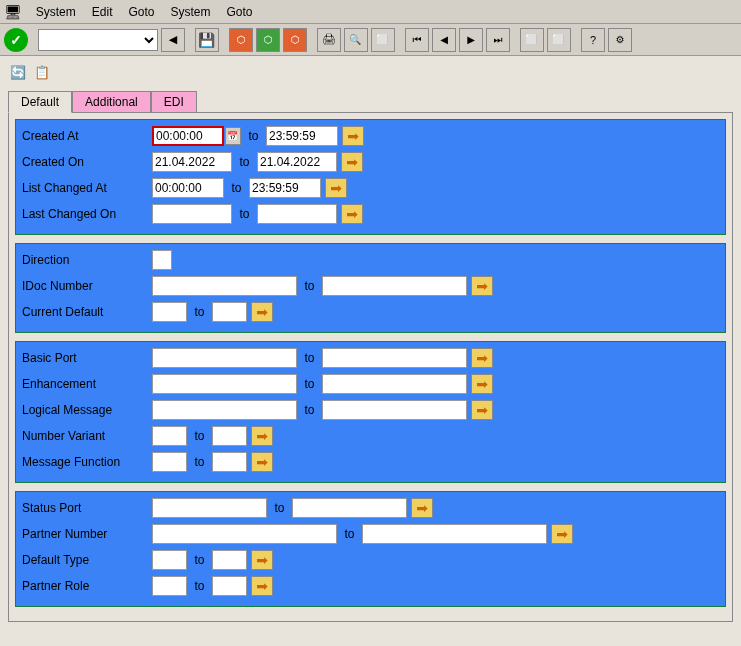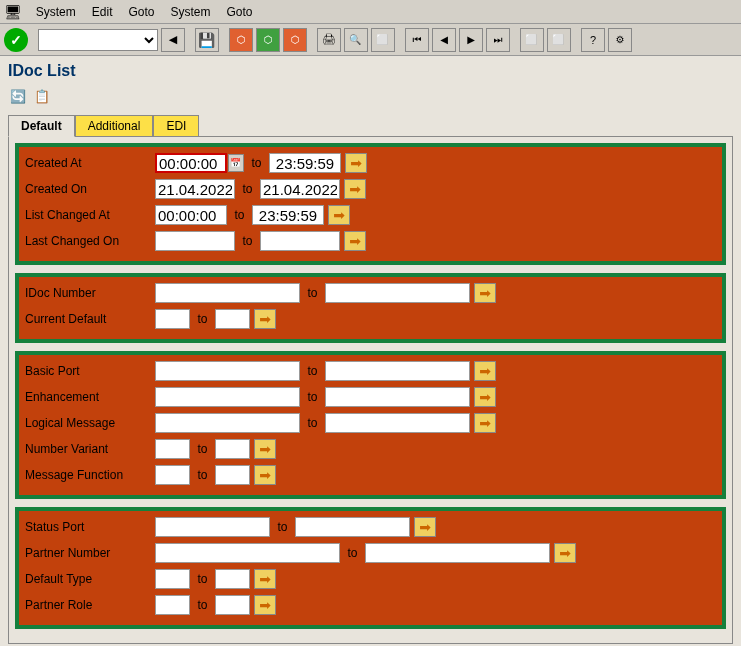--- a/index.html
+++ b/index.html
@@ -86,68 +86,68 @@
 
     
     .tabs {
       display: flex;
       gap: 0;
       margin-bottom: 0;
     }
     .tab {
       padding: 3px 12px;
       border: 1px solid #888;
-      background: #fde047;
+      background: #f9a8d4;
       cursor: pointer;
       border-bottom: none;
       font-size: 12px;
       position: relative;
       top: 1px;
     }
     .tab.active {
       background: #e8e4dc;
       border-bottom: 1px solid #e8e4dc;
-      font-weight: bold;
+      font-weight: normal;
       z-index: 1;
     }
 
     
     .form-content {
       border: 1px solid #888;
       background: #e8e4dc;
       padding: 6px;
       position: relative;
       z-index: 0;
     }
 
     .section {
-      border: 4px solid #15803d;
+      border: 1px solid #15803d;
       padding: 5px 6px;
       margin-bottom: 8px;
-      background: #c2410c;
+      background: #3b82f6;
     }
 
     .form-row {
       display: flex;
       align-items: center;
       margin-bottom: 4px;
       height: 22px;
     }
 
     .field-label {
       width: 130px;
       font-size: 12px;
       color: #000;
     }
 
     .field-input {
       height: 20px;
       border: 1px solid #999;
       background: white;
-      font-size: 15px;
+      font-size: 12px;
       padding: 2px 2px;
     }
 
     .field-input.highlighted {
       border: 2px solid #cc0000;
     }
 
     .to-label {
       width: 25px;
       text-align: center;
@@ -160,21 +160,21 @@
       border: 1px solid #888;
       display: flex; align-items: center; justify-content: center;
       cursor: pointer;
       margin-left: 4px;
       font-size: 14px;
       color: #cc6600;
     }
 
     
     .s1-from-time { width: 72px; }
-    .s1-to-time { width: 72px; text-align: center; }
+    .s1-to-time { width: 72px; }
     .s1-cal-btn {
       width: 16px; height: 18px;
       background: #d4d0c8;
       border: 1px solid #888;
       display: inline-flex; align-items: center; justify-content: center;
       cursor: pointer;
       font-size: 9px;
       margin-left: 1px;
     }
     .s1-date { width: 80px; }
@@ -240,21 +240,20 @@
   <div class="tb-sep"></div>
   <div class="tb-btn" style="font-size:10px;">⬜</div>
   <div class="tb-btn" style="font-size:10px;">⬜</div>
   <div class="tb-sep"></div>
   <div class="tb-btn" style="font-size:11px;">?</div>
   <div class="tb-btn" style="font-size:10px;">⚙</div>
 </div>
 
 <div class="main-area">
 
-  <div class="page-title">IDoc List</div>
 
   <div class="title-icons">
     <div class="title-icon">🔄</div>
     <div class="title-icon">📋</div>
   </div>
 
   <div class="tabs">
     <div class="tab active">Default</div>
     <div class="tab">Additional</div>
     <div class="tab">EDI</div>
@@ -293,20 +292,24 @@
         <span class="field-label">Last Changed On</span>
         <input class="field-input s1-date" type="text" value="" style="">
         <span class="to-label">to</span>
         <input class="field-input s1-date" type="text" value="" style="">
         <div class="arrow-btn">➡</div>
       </div>
     </div>
 
     <div class="section">
 
+      <div class="form-row">
+        <span class="field-label">Direction</span>
+        <input class="field-input s2-direction" type="text" value="" style="">
+      </div>
 
       <div class="form-row">
         <span class="field-label">IDoc Number</span>
         <input class="field-input s2-idoc" type="text" value="" style="">
         <span class="to-label">to</span>
         <input class="field-input s2-idoc" type="text" value="" style="">
         <div class="arrow-btn">➡</div>
       </div>
 
       <div class="form-row">

